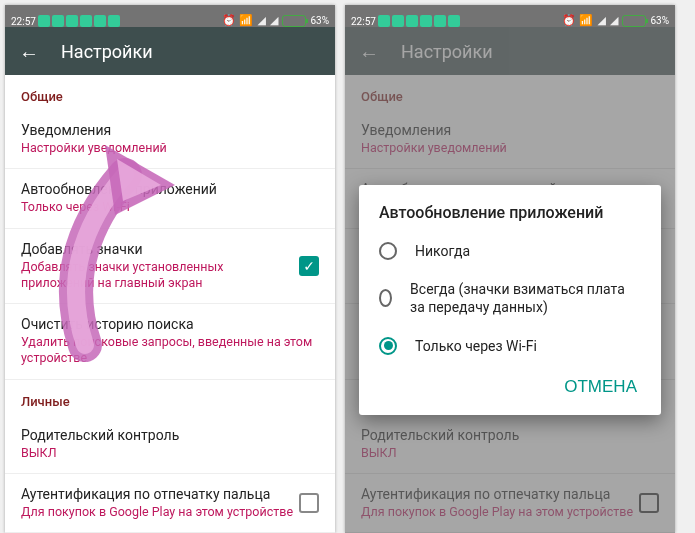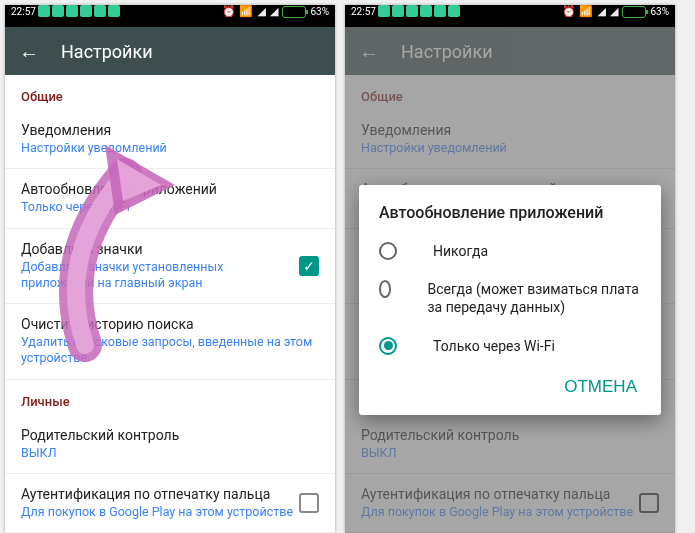--- a/index.html
+++ b/index.html
@@ -11,24 +11,24 @@
     padding: 5px;
   }
   .phone {
     width: 330px;
     background: #fff;
     position: relative;
     overflow: hidden;
     box-shadow: 0 0 3px rgba(0,0,0,0.3);
   }
   .statusbar {
-    background: #000000;
+    background: #737373;
     height: 22px;
     display: flex;
-    align-items: flex-start;
+    align-items: flex-end;
     color: #fff;
     font-size: 10px;
     padding: 0 6px;
     justify-content: space-between;
   }
   .sb-left { display: flex; gap: 2px; align-items: center; }
   .sb-icon { width: 12px; height: 12px; background: #3c9; border-radius: 2px; display: inline-block; }
   .sb-right { display: flex; gap: 4px; align-items: center; }
   .sb-glyph { color: #eee; font-size: 11px; }
   .battery {
@@ -57,21 +57,21 @@
   .list-item {
     padding: 12px 16px;
     border-bottom: 1px solid #eee;
     display: flex;
     align-items: center;
     justify-content: space-between;
     cursor: pointer;
   }
   .list-item .texts { flex: 1; }
   .item-title { font-size: 14px; color: #222; }
-  .item-sub { font-size: 12.5px; color: #3b82f6; margin-top: 2px; line-height: 1.3; }
+  .item-sub { font-size: 12.5px; color: #be185d; margin-top: 2px; line-height: 1.3; }
   .check {
     width: 20px; height: 20px; background: #009688; border-radius: 3px;
     display: flex; align-items: center; justify-content: center; color: #fff;
     font-size: 14px;
   }
   .check.empty { background: transparent; border: 2px solid #888; }
 
   .dimmed .appbar, .dimmed .section-header, .dimmed .item-title, .dimmed .item-sub {
     opacity: 0.55;
   }
@@ -84,21 +84,21 @@
     background: #fff;
     border-radius: 3px;
     box-shadow: 0 6px 20px rgba(0,0,0,0.4);
     padding: 18px 0 8px;
   }
   .dialog-title {
     font-size: 16px; color: #222; font-weight: 500;
     padding: 0 20px 10px;
   }
   .radio-row {
-    display: flex; align-items: flex-start; gap: 36px;
+    display: flex; align-items: center; gap: 18px;
     padding: 10px 20px; cursor: pointer;
   }
   .radio {
     width: 18px; height: 18px; border: 2px solid #666; border-radius: 50%;
     display: flex; align-items: center; justify-content: center;
   }
   .radio.sel { border-color: #009688; }
   .radio.sel::after { content:""; width:9px; height:9px; background:#009688; border-radius:50%; }
   .radio-label { font-size: 14px; color: #222; line-height: 1.3; }
   .dialog-actions { text-align: right; padding: 6px 14px 4px; }
@@ -276,21 +276,21 @@
 
   <div class="dialog">
     <div class="dialog-title">Автообновление приложений</div>
 
     <div class="radio-row">
       <div class="radio"></div>
       <div class="radio-label">Никогда</div>
     </div>
     <div class="radio-row">
       <div class="radio"></div>
-      <div class="radio-label">Всегда (может взиматься плата за передачу данных)</div>
+      <div class="radio-label">Всегда (значки взиматься плата за передачу данных)</div>
     </div>
     <div class="radio-row">
       <div class="radio sel"></div>
       <div class="radio-label">Только через Wi-Fi</div>
     </div>
 
     <div class="dialog-actions">
       <button class="dialog-btn">ОТМЕНА</button>
     </div>
   </div>

